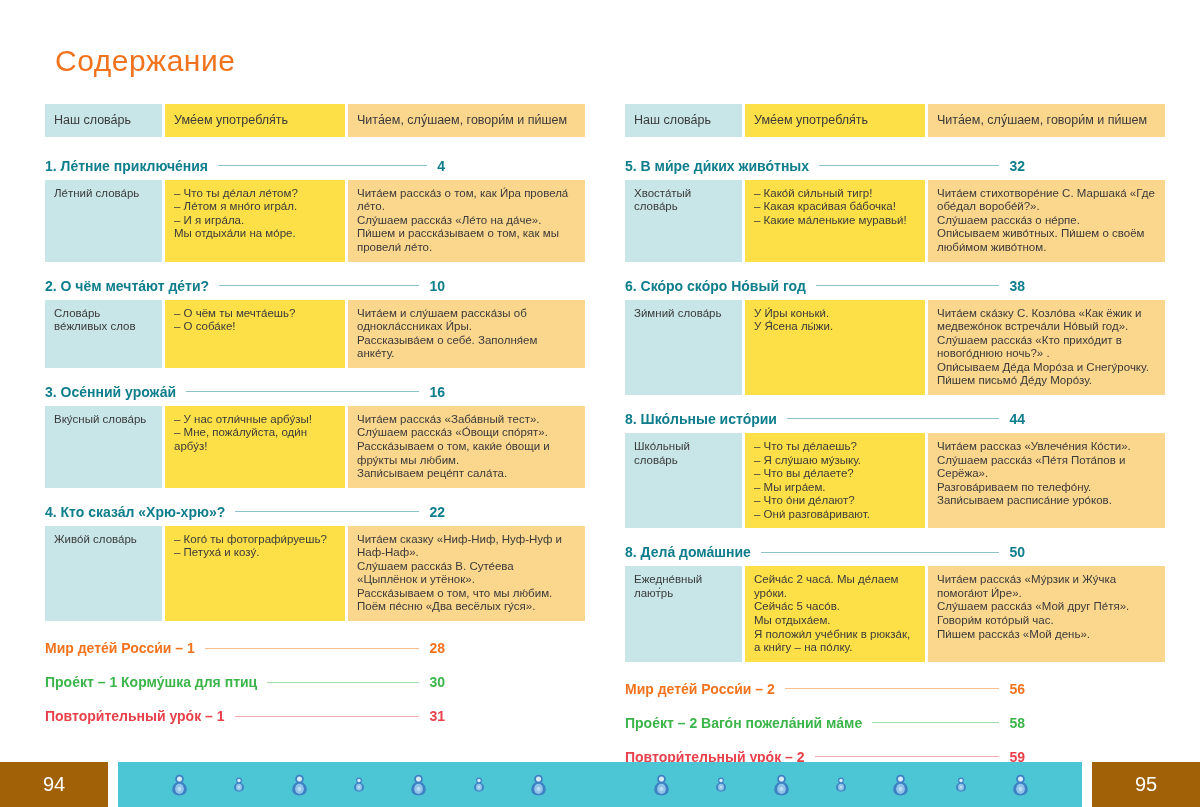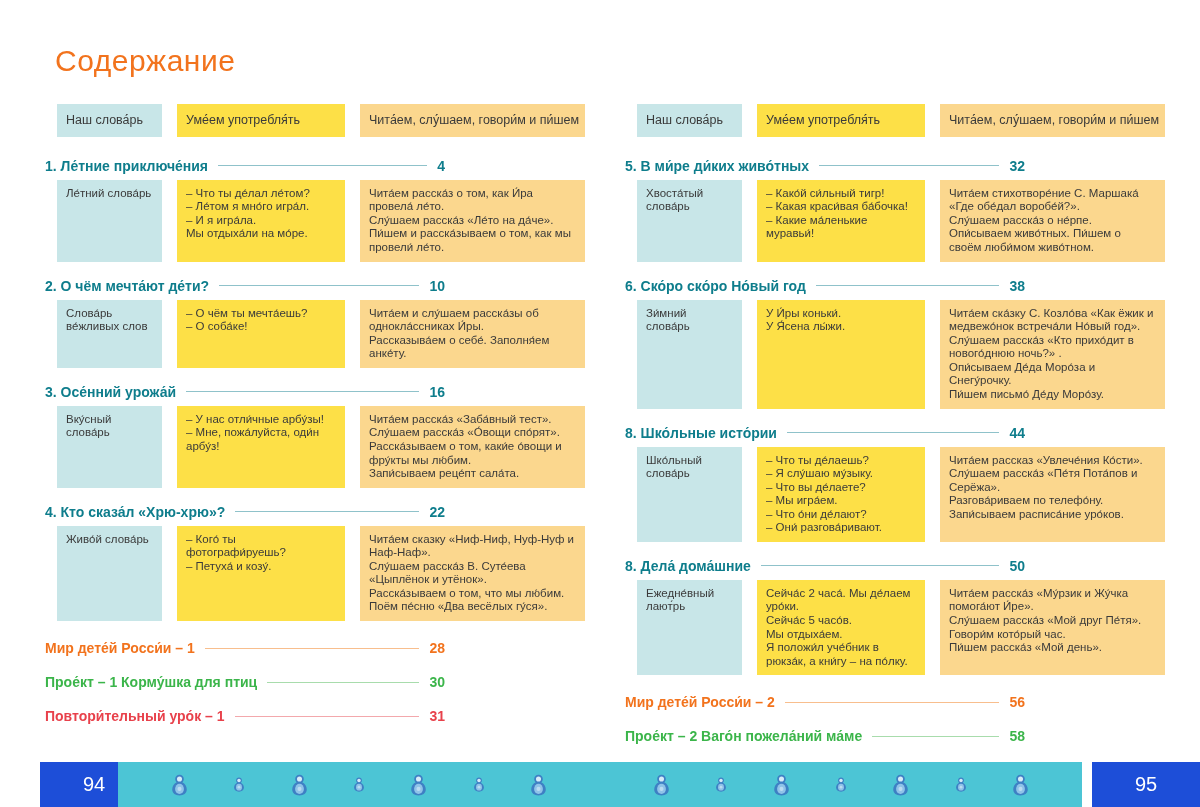--- a/index.html
+++ b/index.html
@@ -26,21 +26,20 @@
     display: grid;
     grid-template-columns: 117px 180px 237px;
     gap: 3px;
   }
   .legend { margin-bottom: 20px; }
   .cell {
     padding: 7px 9px;
     font-size: 12px;
     line-height: 1.18;
     white-space: pre-line;
-    margin-left: 12px;
   }
   .legend .cell { font-size: 12.5px; padding: 9px 9px; white-space: nowrap; overflow: hidden; }
   .c-blue   { background: #C8E6E8; }
   .c-pink   { background: #fde047; }
   .c-yellow { background: #FBD78E; }
   .cell { font-size: 11.5px; }
 
   .section { margin-bottom: 15px; }
   .section-head {
     display: flex; align-items: center;
@@ -60,22 +59,22 @@
   .x-orange { color: #F2731D; }
   .x-orange .leader { border-color: #F8BE8D; }
   .x-green { color: #3BB54A; }
   .x-green .leader { border-color: #A8DCAC; }
   .x-red { color: #E8414B; }
   .x-red .leader { border-color: #F3A8AC; }
 
   .footer { position: absolute; left: 0; bottom: 0; width: 1200px; height: 45px; }
   .pagenum {
     position: absolute; bottom: 0; height: 45px; width: 108px;
-    background: #1d4ed8; color: #ffffff; font-size: 20px;
-    display: flex; align-items: center; justify-content: center; margin-left: 40px;
+    background: #a16207; color: #ffffff; font-size: 20px;
+    display: flex; align-items: center; justify-content: center;
   }
   .pagenum.pn-left { left: 0; }
   .pagenum.pn-right { right: 0; }
   .strip {
     position: absolute; left: 118px; bottom: 0;
     width: 964px; height: 45px; background: #4CC5D5;
     display: flex; align-items: center;
   }
   .strip .group {
     flex: 1; display: flex; align-items: center;

